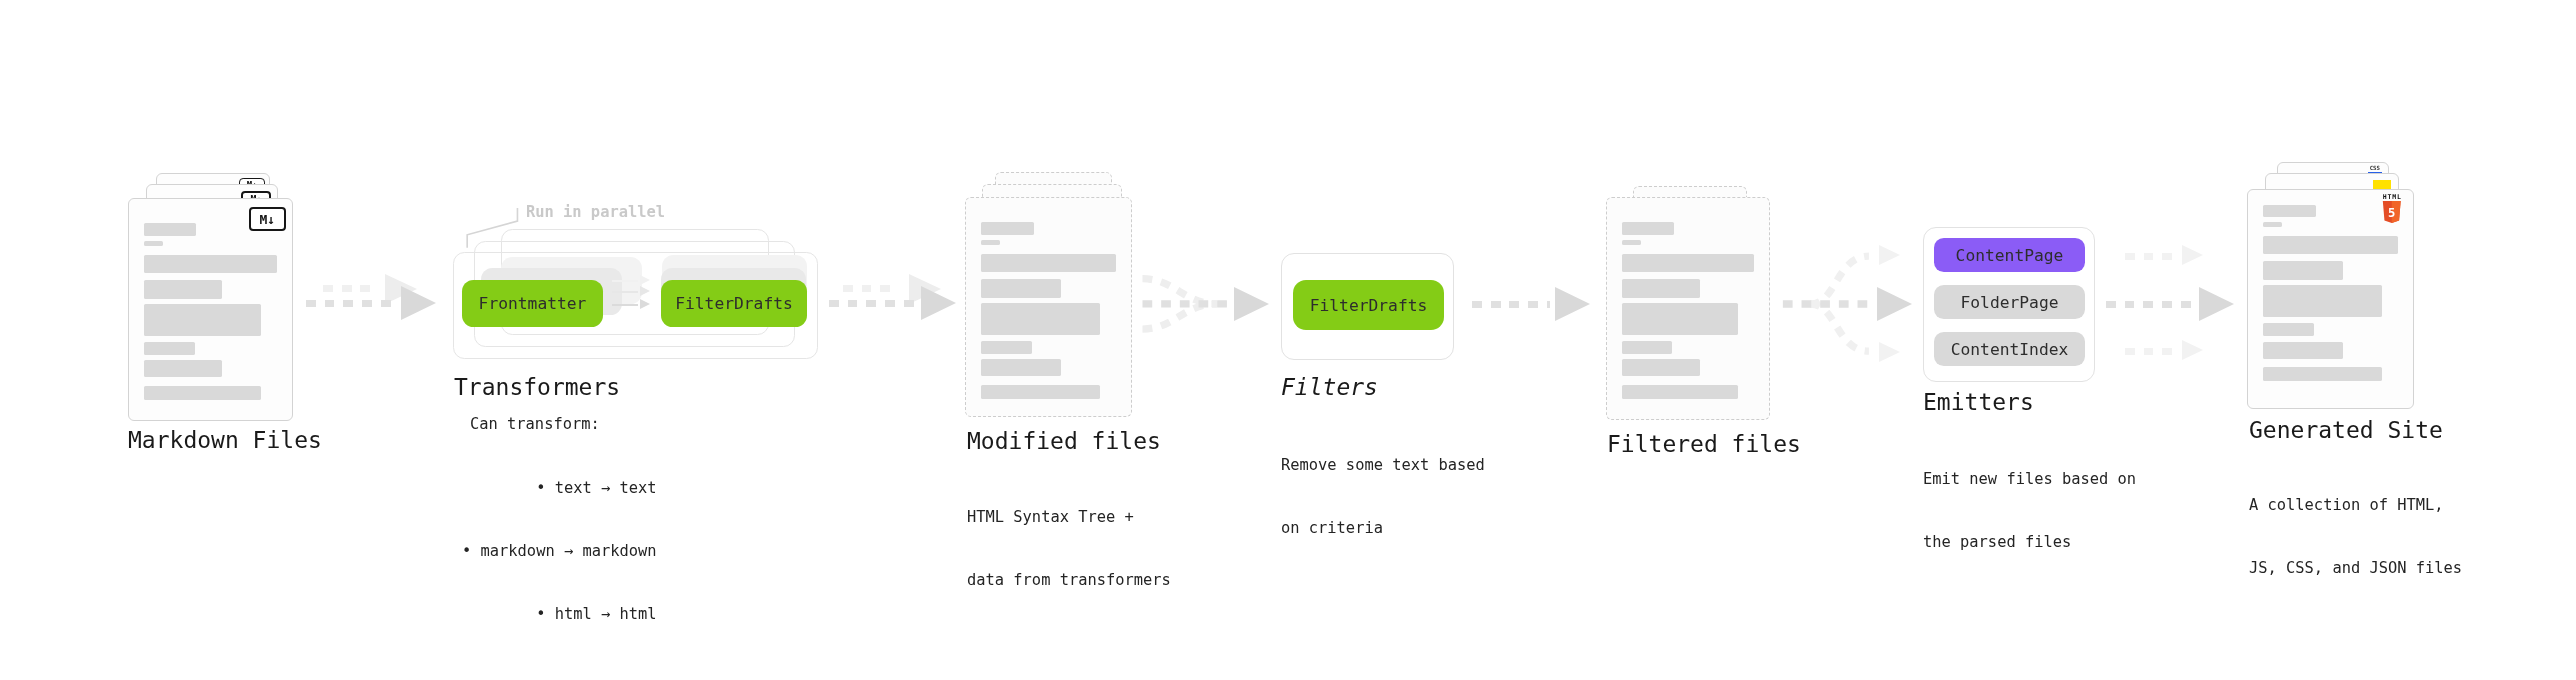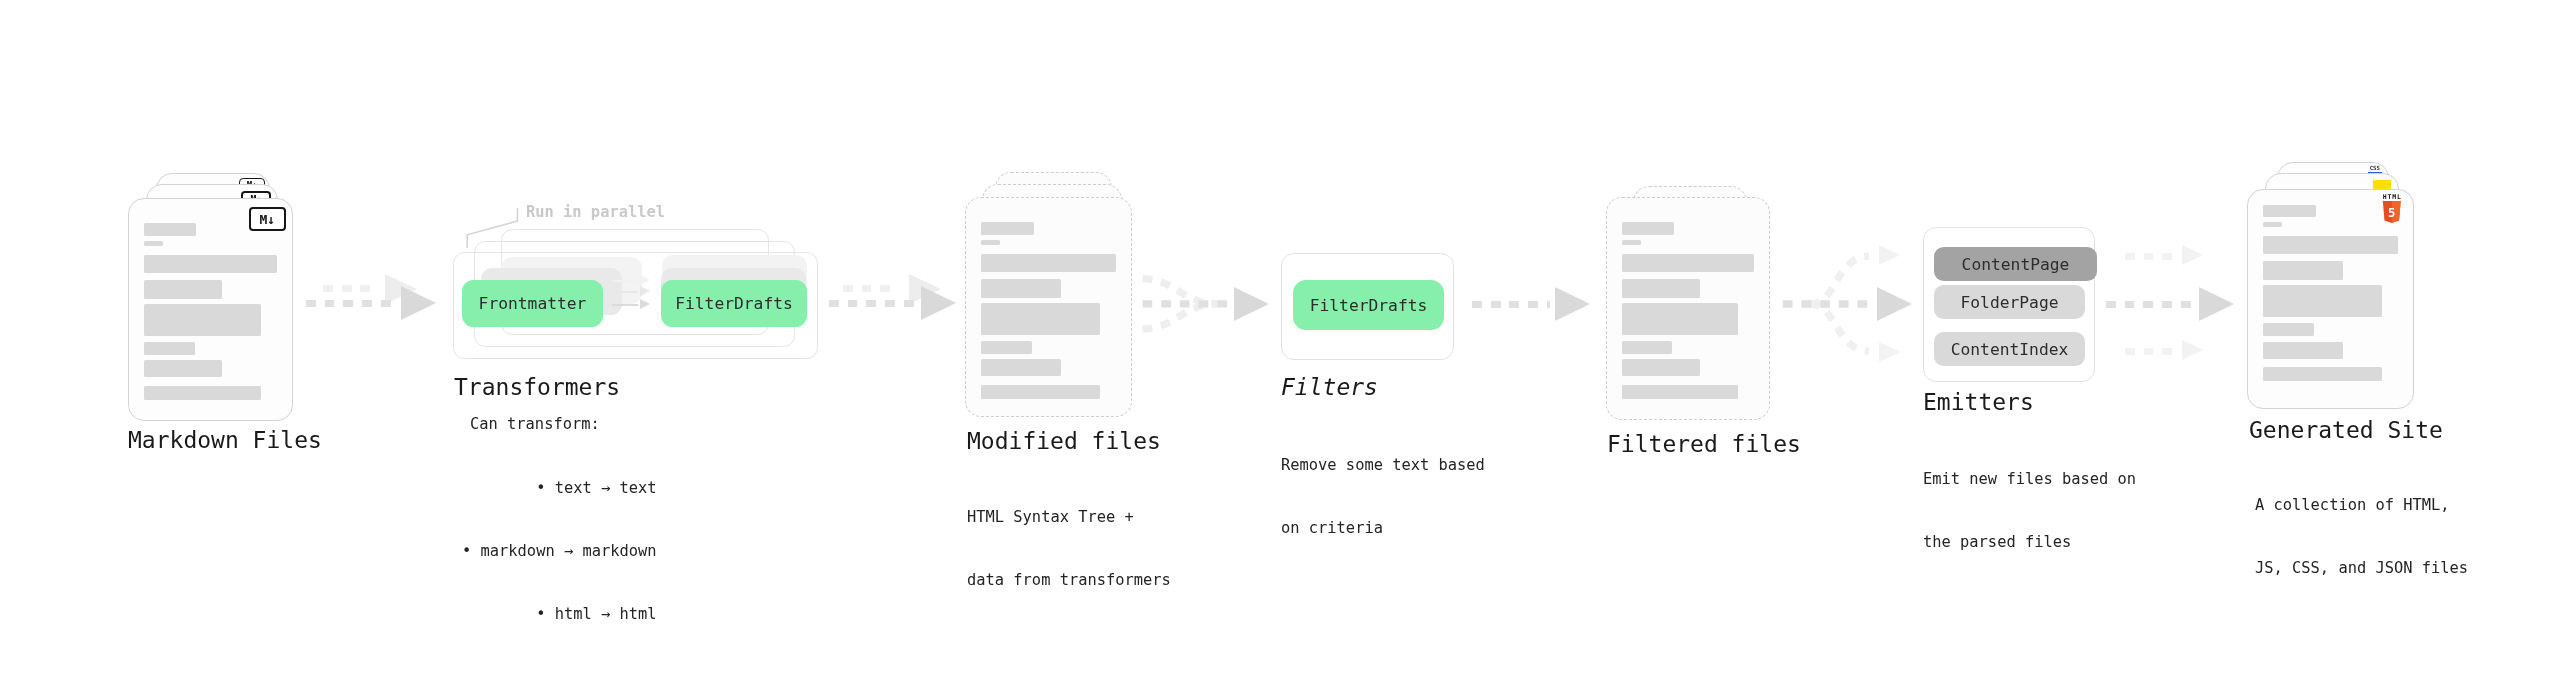--- a/index.html
+++ b/index.html
@@ -2,37 +2,37 @@
 <html style="--accent_orange: #e44d26; --accent_orange_light: #f16529; --accent_yellow: #ffe100; --accent_blue: #2760e8; --bar_gray: #d9d9d9; --pill_gray: #dcdcdc; --arrow_gray: #e0e0e0; --arrow_head_gray: #d9d9d9; --arrow_light_gray: #f0f0f0;font-size:13px"><head>
 <meta charset="utf-8">
 <style>
   html,body{margin:0;padding:0;background:#ffffff;}
   .canvas{
     position:relative;width:2576px;height:681px;background:#ffffff;overflow:hidden;
     font-family:"DejaVu Sans Mono","Liberation Mono",monospace;color:#1c1c1c;
   }
   .abs{position:absolute;}
   
-  .file-card{position:absolute;background:#fdfdfd;border:1.6px solid #d3d3d3;border-radius:16px;box-sizing:border-box;}
+  .file-card{position:absolute;background:#fdfdfd;border:1.6px solid #d3d3d3;border-radius:6px;box-sizing:border-box;}
   .file-card.dashed{background:#fcfcfc;border:1.6px dashed #cdcdcd;}
   .bars{position:absolute;left:15.4px;right:15.4px;top:24.4px;}
   .bar{background:#d9d9d9;border-radius:1.6px;}
   
   .md-badge{position:absolute;background:#ffffff;border:2.4px solid #161616;border-radius:4.1px;
     color:#161616;font-weight:bold;display:flex;align-items:center;justify-content:center;}
   .md-badge.lg{width:32.5px;height:20.3px;font-size:13px;right:6.5px;top:8.1px;}
   .md-badge.md{width:26px;height:14.6px;font-size:9.8px;border-width:2px;right:5.7px;top:5.7px;}
   .md-badge.sm{width:23.6px;height:12.2px;font-size:9px;border-width:1.6px;right:4.1px;top:4.1px;}
   .css-badge{position:absolute;right:6.5px;top:2.4px;font-size:5.7px;font-weight:bold;color:#333;
     border-bottom:2.4px solid var(--accent_blue,#2760e8);padding:0 1.6px;line-height:6.5px;}
   .js-badge{position:absolute;right:7.3px;top:5.7px;width:18px;height:9px;background:var(--accent_yellow,#ffe100);}
   .html5-logo{position:absolute;right:9.8px;top:4.1px;width:22px;text-align:center;}
   .html5-logo .word{font-size:6.5px;font-weight:bold;letter-spacing:0.8px;color:#111;line-height:7.3px;}
   
-  .pill{position:absolute;background:#86efac;border-radius:11.4px;color:#2d2d2d;font-size:16.3px;
+  .pill{position:absolute;background:#84cc16;border-radius:11.4px;color:#2d2d2d;font-size:16.3px;
     display:flex;align-items:center;justify-content:center;box-sizing:border-box;}
   .ghost1{background:#f3f3f3;}
   .ghost2{background:#e9e9e9;}
   .frame{position:absolute;border:1.6px solid #e5e5e5;border-radius:11.4px;box-sizing:border-box;background:transparent;}
   .box{position:absolute;border:1.6px solid #e2e2e2;border-radius:13px;background:#ffffff;box-sizing:border-box;}
   
   .stage-title{position:absolute;font-size:23px;line-height:24.4px;color:#1a1a1a;white-space:pre;}
   .stage-desc{position:absolute;font-size:15.4px;line-height:21px;color:#242424;white-space:pre;}
   .callout{position:absolute;font-size:15.4px;color:#c9c9c9;white-space:pre;}
   
@@ -178,21 +178,21 @@
       <path d="M 40,76 C 72,76 72,17 112,17" fill="none" stroke="#f0f0f0" stroke-width="9" stroke-dasharray="12 11"></path>
       <path d="M 40,76 C 72,76 72,134 112,134" fill="none" stroke="#f0f0f0" stroke-width="9" stroke-dasharray="12 11"></path>
       <path d="M 6,76 L 120,76" fill="none" stroke="#e0e0e0" stroke-width="9" stroke-dasharray="12 11"></path>
     </svg>
     <div class="tri tri-sm" style="left:1879px;top:245px;--hc:#f2f2f2;"></div>
     <div class="tri tri-lg" style="left:1877px;top:287px;--hc:#d9d9d9;"></div>
     <div class="tri tri-sm" style="left:1879px;top:342px;--hc:#f2f2f2;"></div>
   </div>
 
   <div class="box" style="left:1923px;top:227px;width:172px;height:155px;"></div>
-  <div class="pill" style="left:1934px;top:238px;width:163px;height:34px;border-radius:9.8px;background:#a3a3a3;margin-top:9px;">ContentPage</div>
+  <div class="pill" style="left:1934px;top:238px;width:151px;height:34px;border-radius:9.8px;background:#8b5cf6;">ContentPage</div>
   <div class="pill" style="left:1934px;top:285px;width:151px;height:34px;border-radius:9.8px;background:#d9d9d9;">FolderPage</div>
   <div class="pill" style="left:1934px;top:332px;width:151px;height:34px;border-radius:9.8px;background:#d9d9d9;">ContentIndex</div>
   <div class="stage-title" style="left:1923px;top:390px;">Emitters</div>
   <div class="stage-desc" style="left:1923px;top:427px;">
     <div>Emit new files based on</div>
     <div>the parsed files</div>
   </div>
 
   <div>
     <div class="dashes" style="left:2125px;top:253px;width:55px;--dc:#f2f2f2;"></div>
@@ -223,19 +223,19 @@
         <div class="bar" style="width: 14%; height: 4.9px; margin-top: 5.7px;"></div>
         <div class="bar" style="width: 100%; height: 18px; margin-top: 9px;"></div>
         <div class="bar" style="width: 59%; height: 19.5px; margin-top: 6.5px;"></div>
         <div class="bar" style="width: 88%; height: 32px; margin-top: 4.9px;"></div>
         <div class="bar" style="width: 38%; height: 13px; margin-top: 5.7px;"></div>
         <div class="bar" style="width: 59%; height: 17px; margin-top: 5.7px;"></div>
         <div class="bar" style="width: 88%; height: 14px; margin-top: 8.1px;"></div>
       </div>
   </div>
   <div class="stage-title" style="left:2249px;top:418px;">Generated Site</div>
-  <div class="stage-desc" style="left:2249px;top:453px;margin-left:6px;">
+  <div class="stage-desc" style="left:2249px;top:453px;">
     <div>A collection of HTML,</div>
     <div>JS, CSS, and JSON files</div>
   </div>
 
 </div>
 
 
 </body></html>

